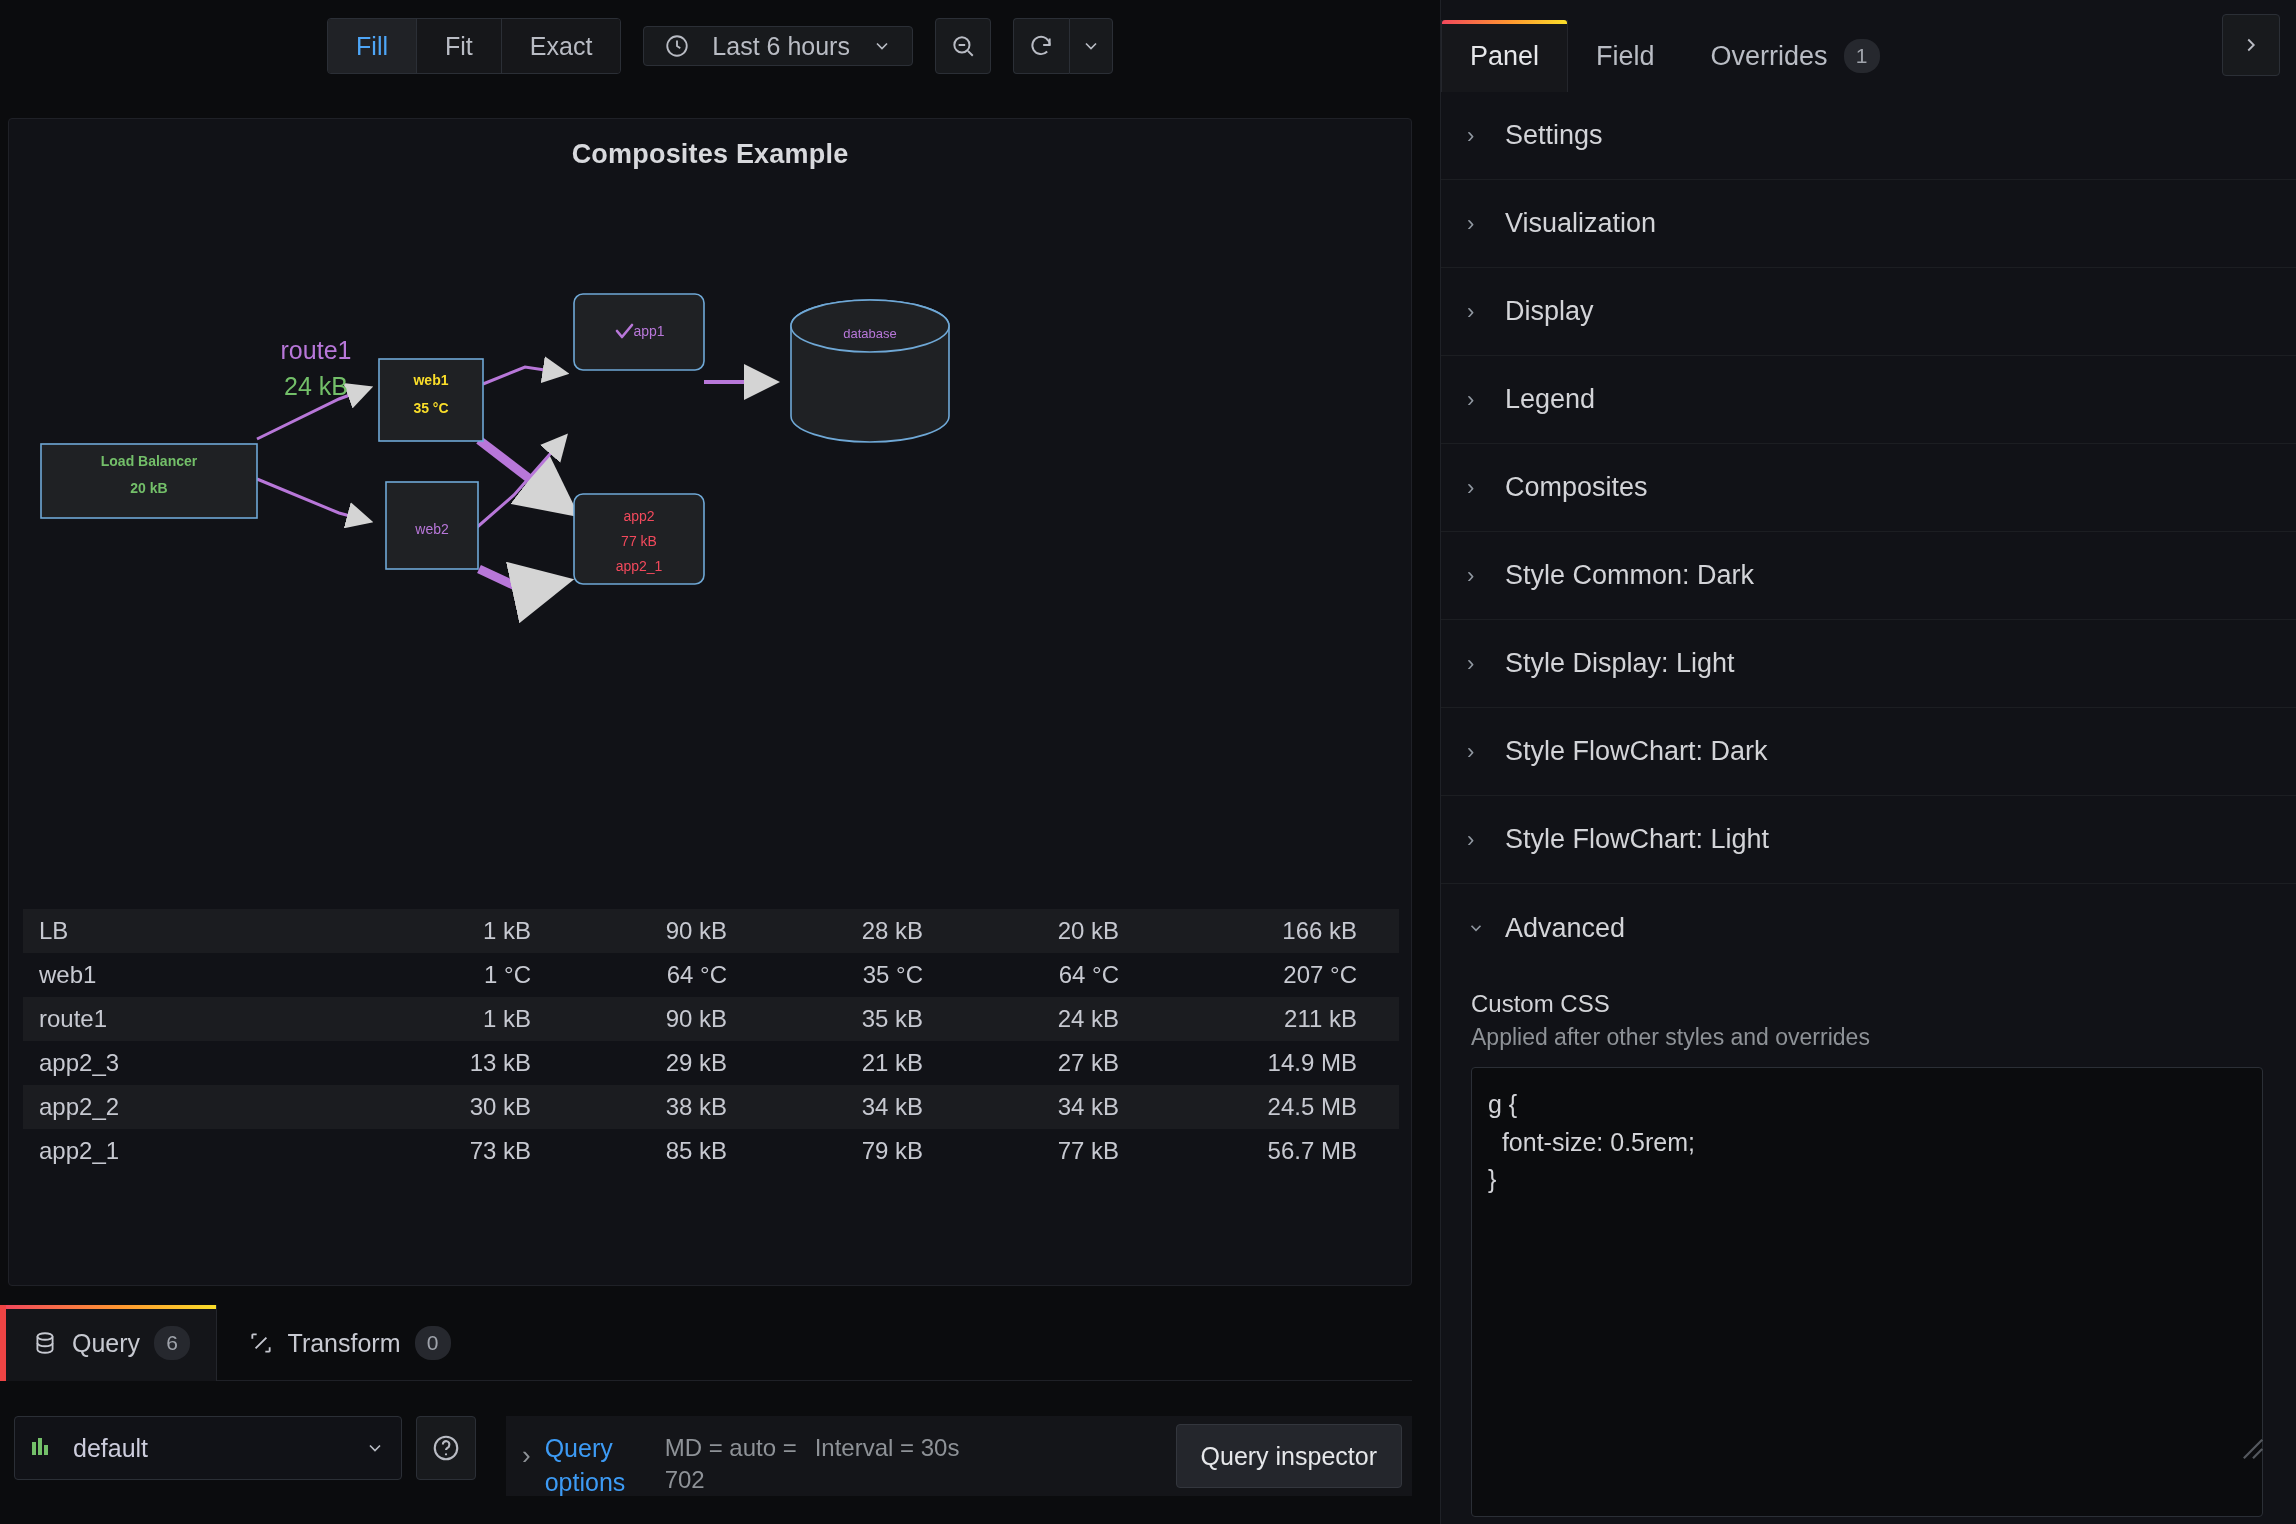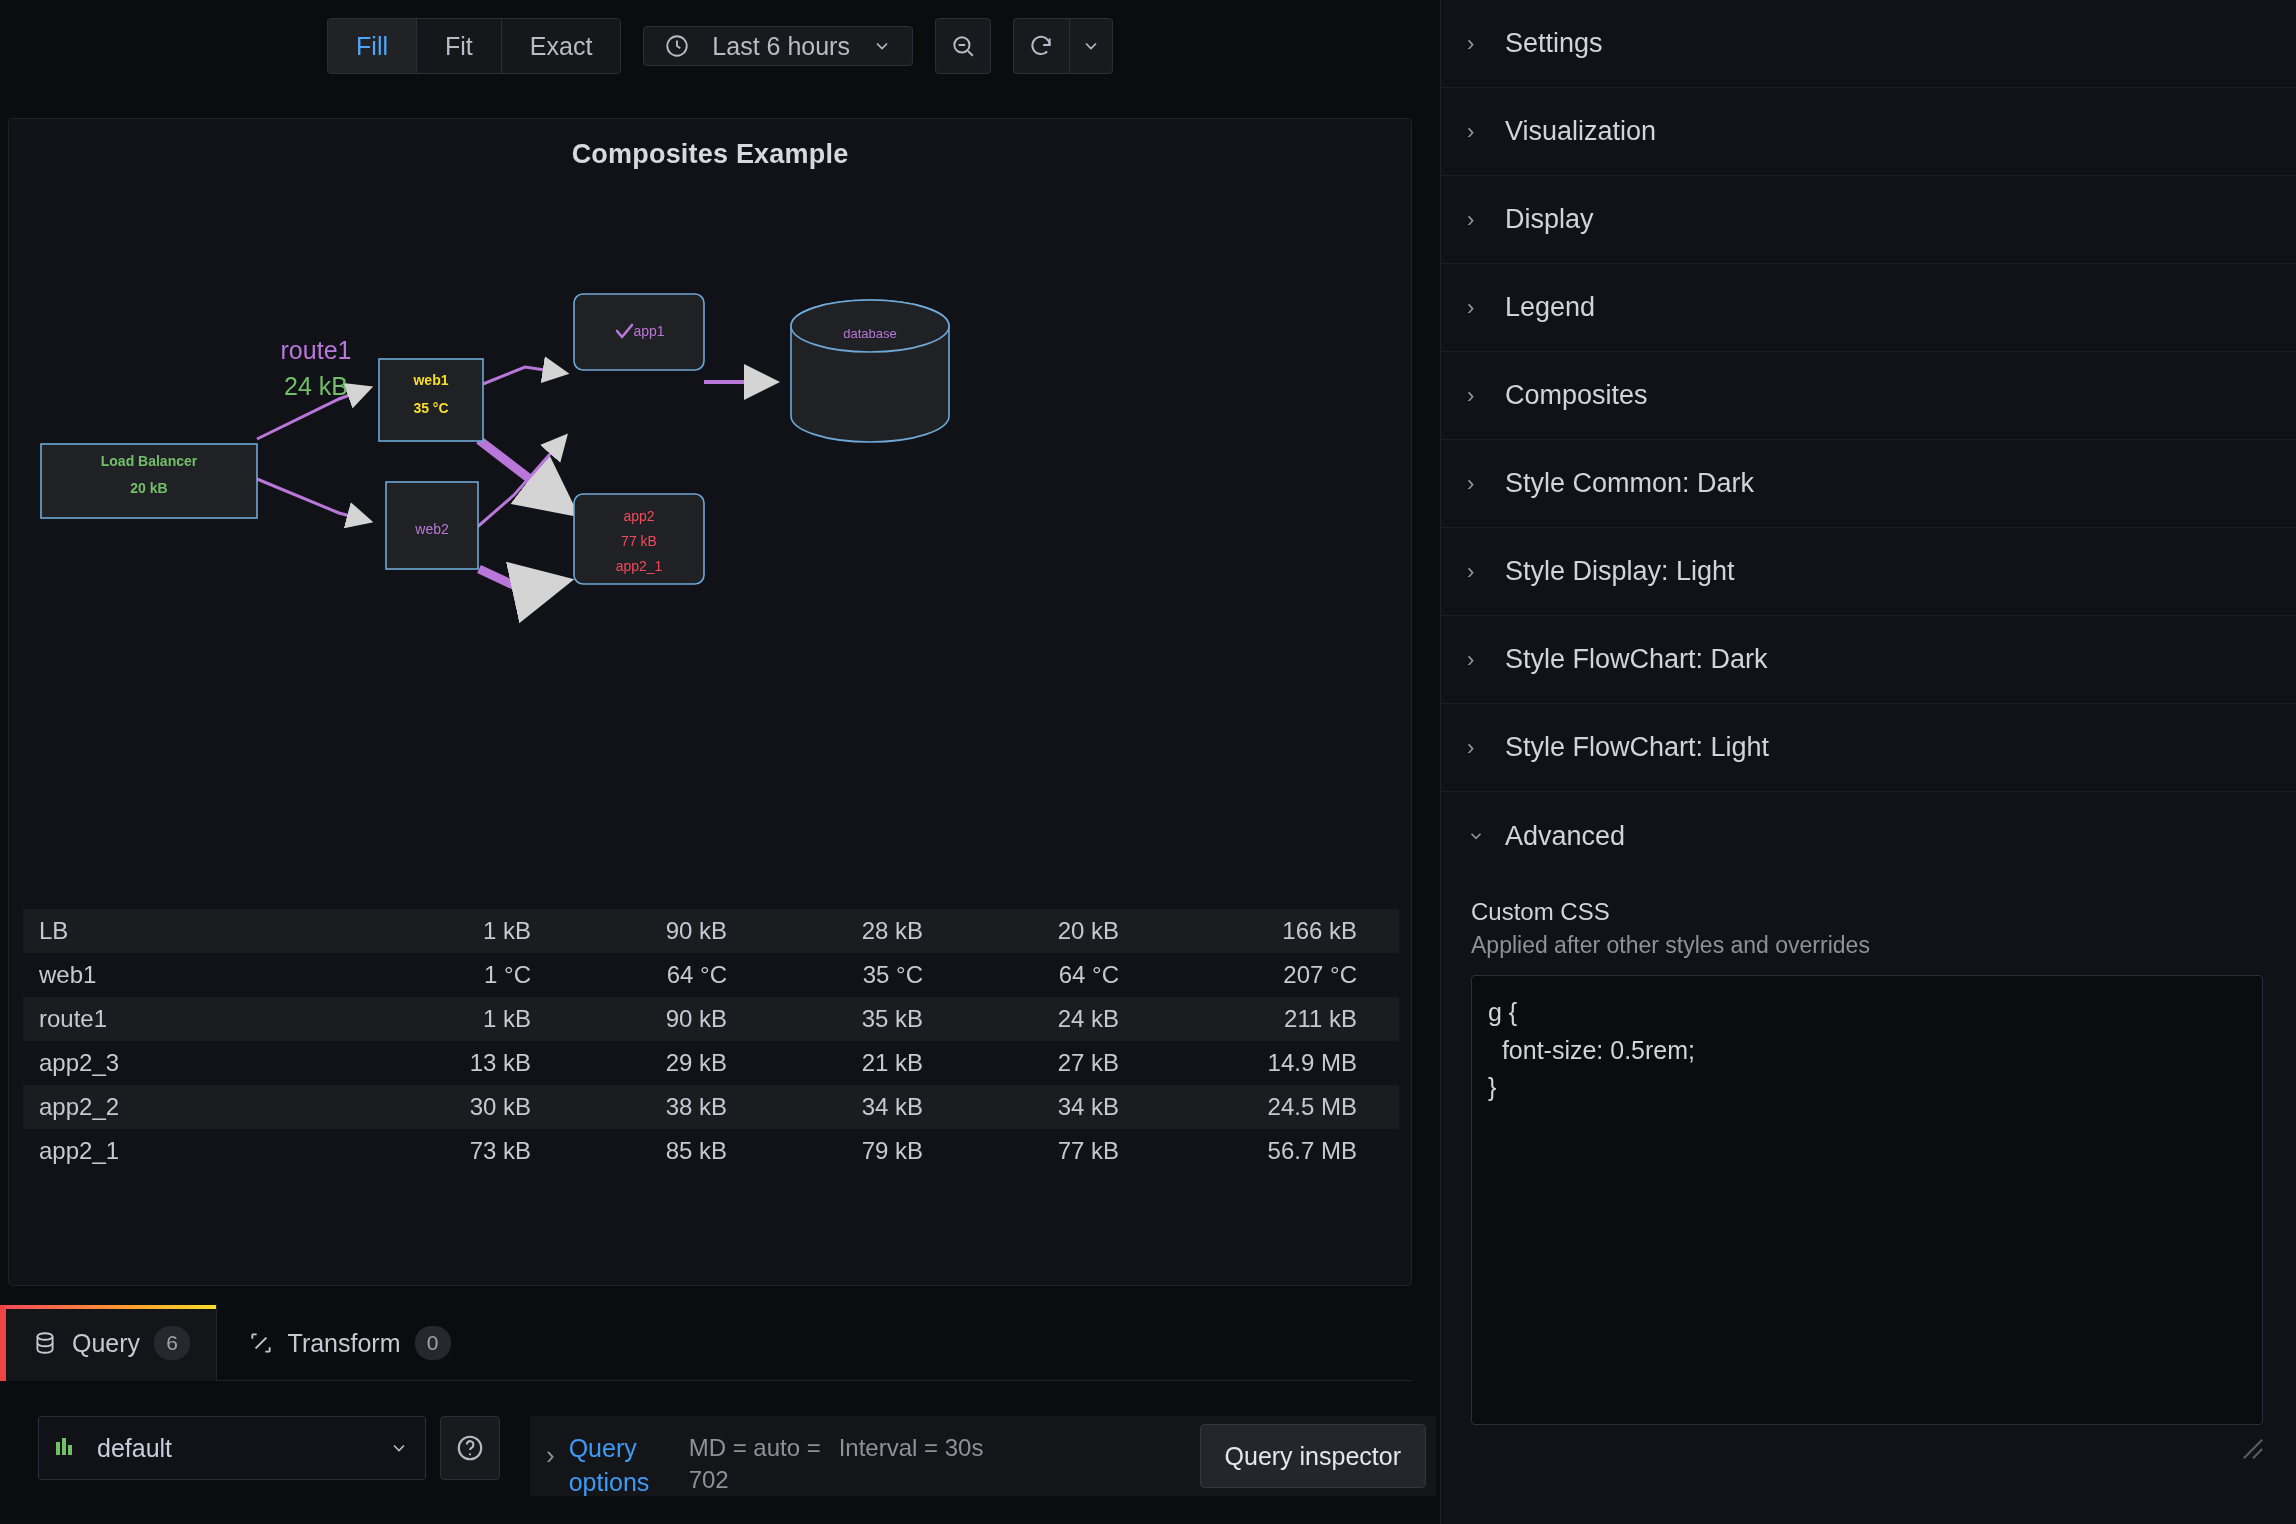--- a/index.html
+++ b/index.html
@@ -71,21 +71,21 @@
   .qtab.active::before {
     content: ''; position: absolute; left: 0; right: 0; top: 0; height: 4px;
     background: linear-gradient(90deg,#f2495c 0%,#ff9830 55%,#fade2a 100%);
   }
   .badge {
     background: #26282e; color: #9fa3ab; border-radius: 16px; min-width: 36px;
     height: 34px; line-height: 34px; text-align: center; font-size: 21px; padding: 0 10px;
   }
 
   
-  .qbar { position: absolute; left: 0; top: 1408px; width: 1412px; height: 116px; display: flex; align-items: flex-start; gap: 0; margin-left: 24px; }
+  .qbar { position: absolute; left: 0; top: 1408px; width: 1412px; height: 116px; display: flex; align-items: flex-start; gap: 0; }
   .ds-select {
     margin-left: 14px; margin-top: 8px; width: 388px; height: 64px; background: #111217;
     border: 1px solid #2b2f36; border-radius: 4px; display: flex; align-items: center;
     padding: 0 16px; gap: 16px; font-size: 25px; color: #ccccdc; cursor: pointer;
   }
   .q-help {
     margin-left: 14px; margin-top: 8px; width: 60px; height: 64px; background: #181a1d;
     border: 1px solid #2b2f36; border-radius: 4px; display: flex; align-items: center;
     justify-content: center; cursor: pointer; color: #b9bcc4;
   }
@@ -370,20 +370,39 @@
       <span class="qo-chevron">›</span>
       <span class="qo-label">Query options</span>
       <span class="qo-item">MD = auto = 702</span>
       <span class="qo-item">Interval = 30s</span>
       <span style="flex:1"></span>
       <div class="qinspect">Query inspector</div>
     </div>
   </div>
 
   <div class="sidebar">
+    <div class="sb-tabs">
+      <div class="sb-tab active">
+        <span>Panel</span>
+      </div>
+      <div class="sb-tab">
+        <span>Field</span>
+      </div>
+      <div class="sb-tab">
+        <span>Overrides</span>
+        <span class="badge">1</span>
+      </div>
+      <div class="sb-collapse">
+        <span>
+          <svg width="22" height="22" viewBox="0 0 24 24" fill="none" stroke="#b9bcc4" stroke-width="2">
+              <path d="M9 6l6 6-6 6"></path>
+            </svg>
+        </span>
+      </div>
+    </div>
 
     <div class="opt-row">
       <span class="chev">›</span>
       <span>Settings</span>
     </div>
     <div class="opt-row">
       <span class="chev">›</span>
       <span>Visualization</span>
     </div>
     <div class="opt-row">

